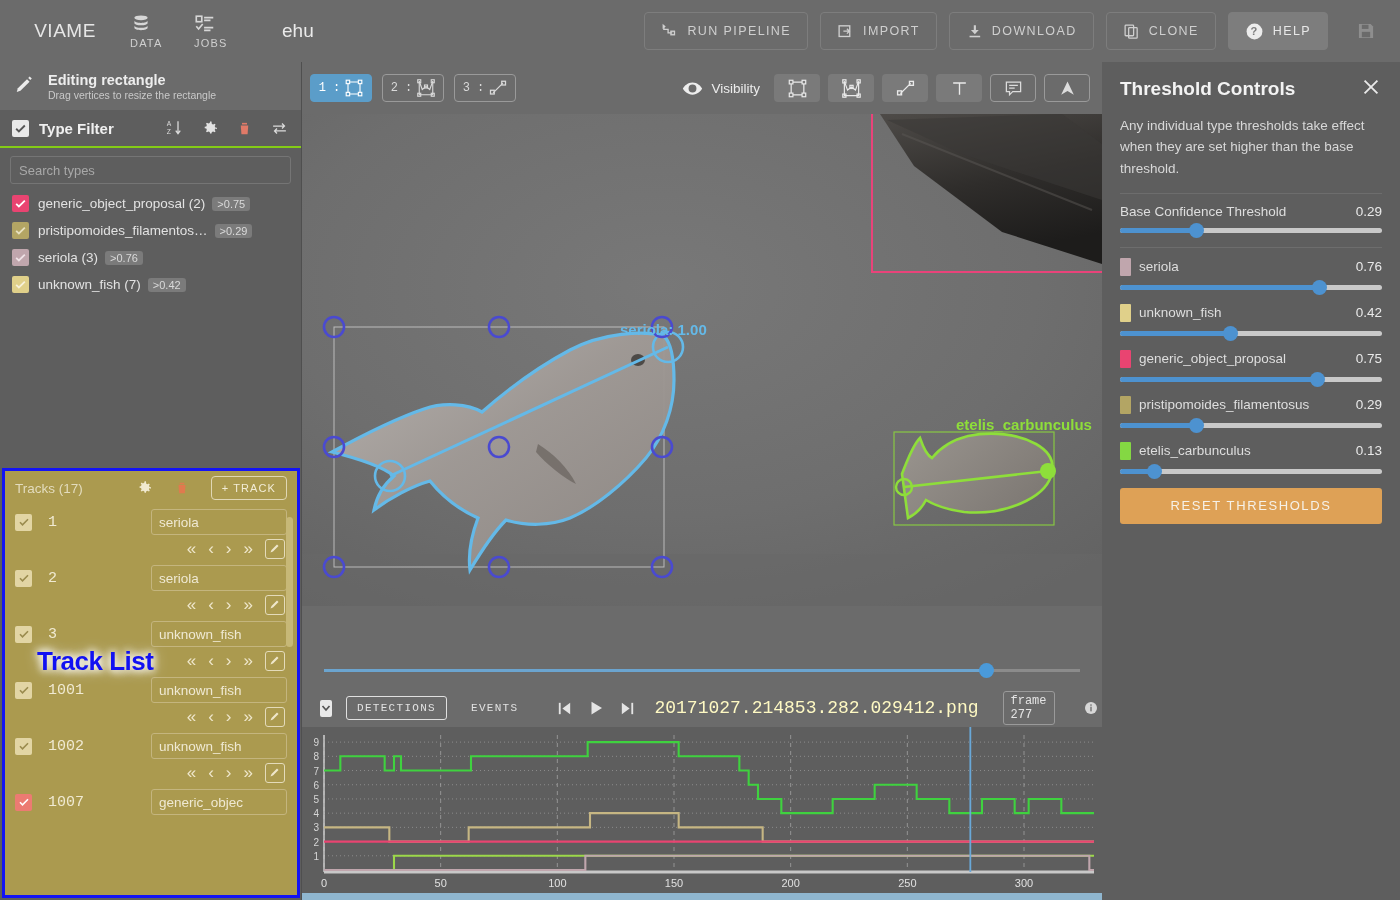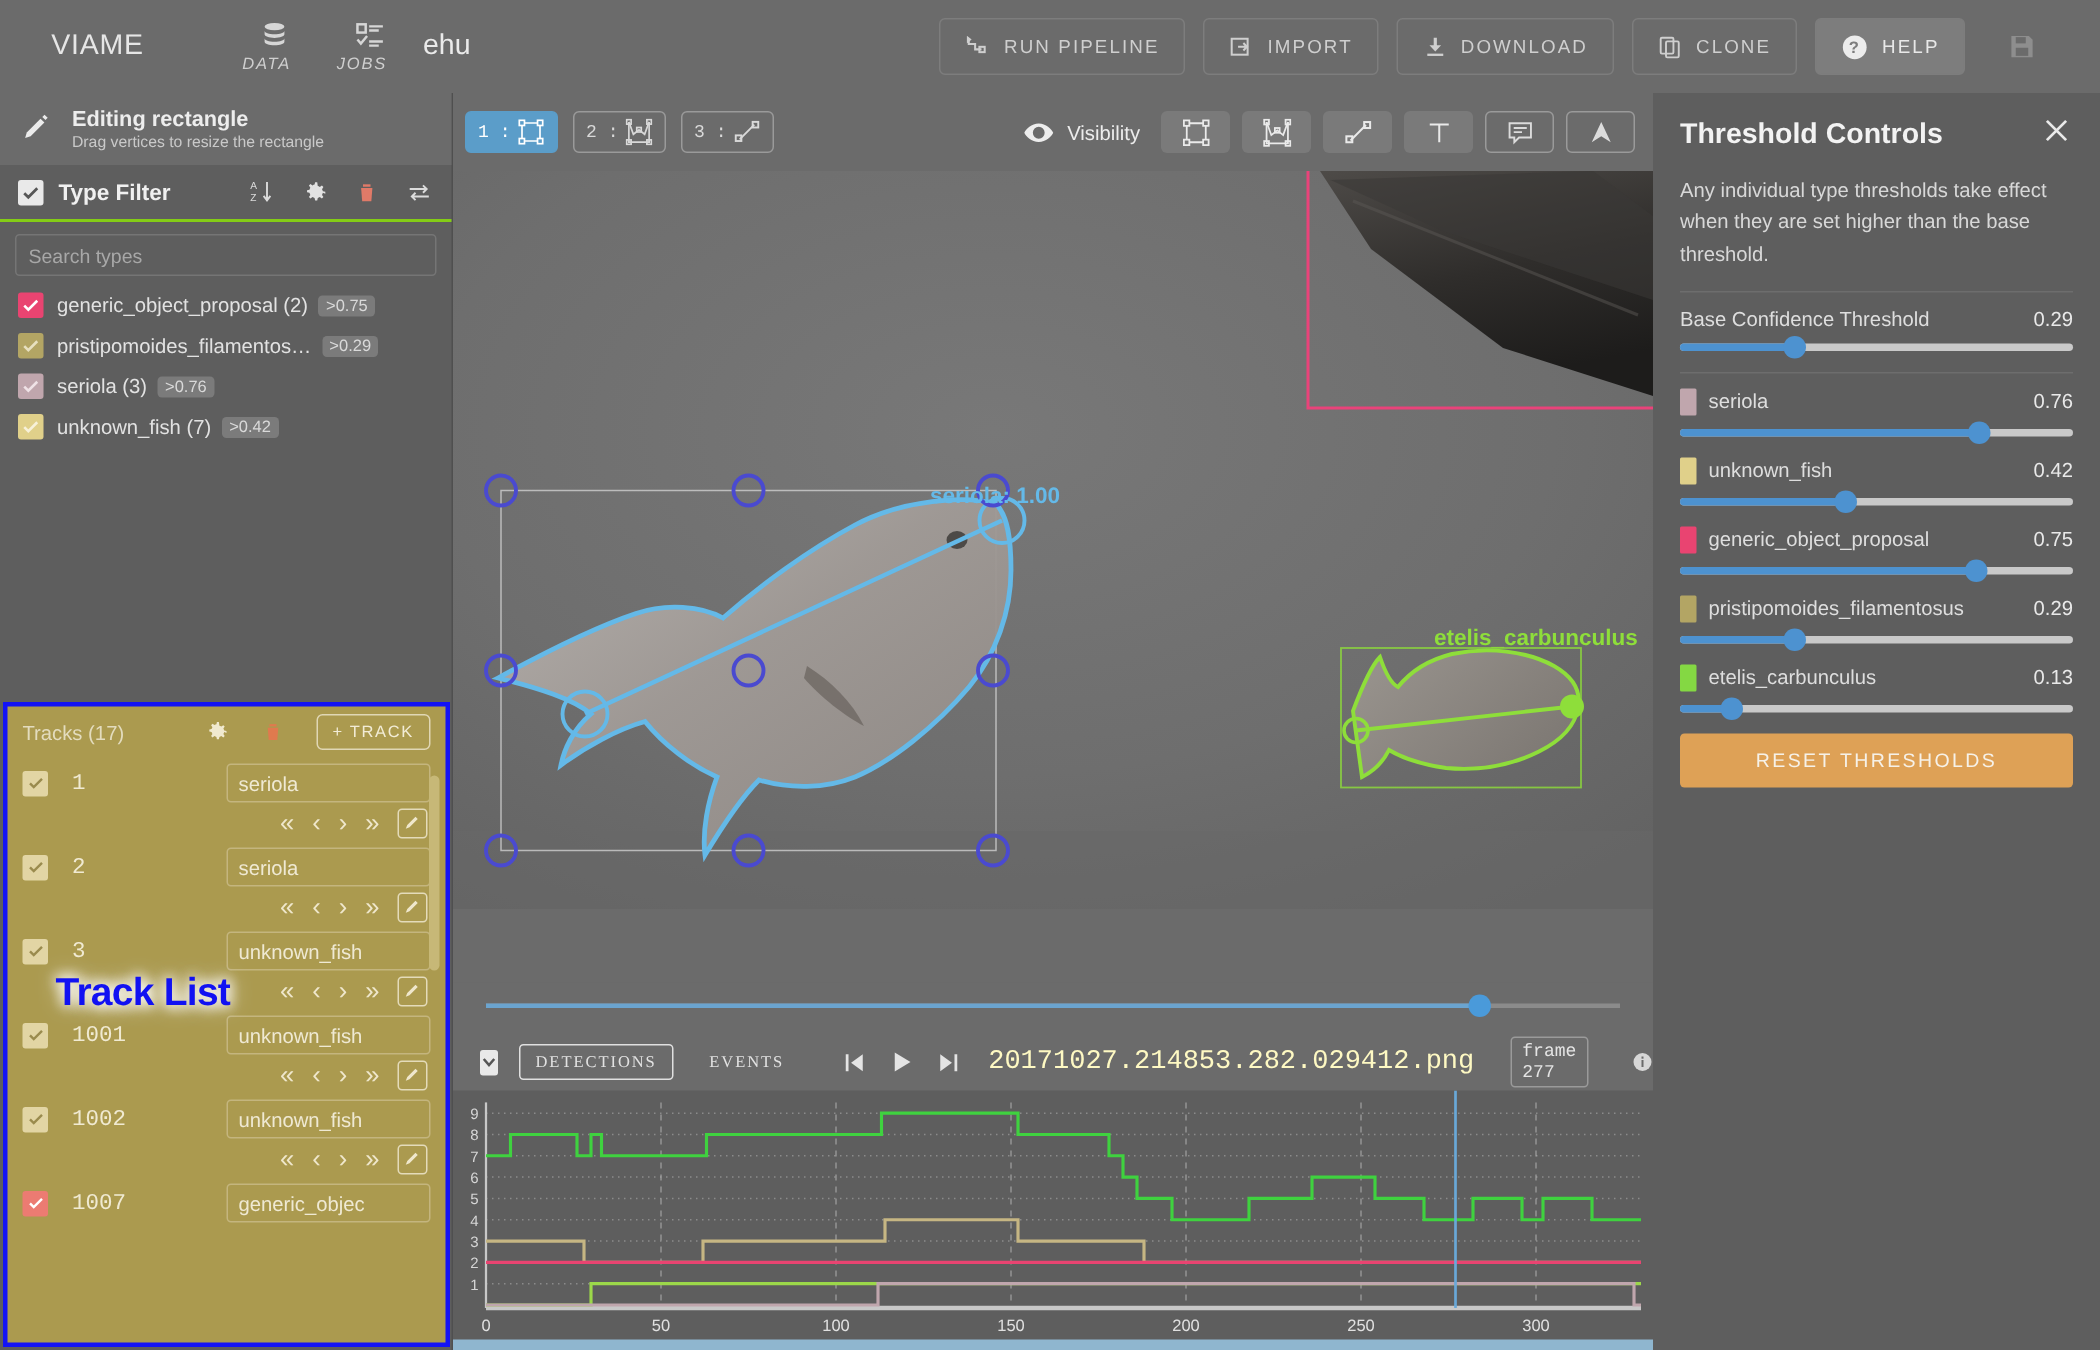--- a/index.html
+++ b/index.html
@@ -11,24 +11,24 @@
     -webkit-font-smoothing: antialiased;
   }
   #app{ position:relative; width:1400px; height:900px; }
 
   
   .topbar{
     position:absolute; left:0; top:0; width:1400px; height:62px;
     background:#6b6b6b; display:flex; align-items:center;
   }
   .brand{ width:130px; text-align:center; font-size:19px; color:#e6e6e6; letter-spacing:.5px;}
-  .navbtn{ width:64px; display:flex; flex-direction:column; align-items:flex-end; justify-content:center; gap:2px; color:#cfcfcf;font-style:italic;}
+  .navbtn{ width:64px; display:flex; flex-direction:column; align-items:flex-start; justify-content:center; gap:2px; color:#cfcfcf;}
   .navbtn .lbl{ font-size:11px; letter-spacing:1.2px; }
   .projname{ margin-left:24px; font-size:19px; color:#eaeaea; }
-  .topactions{ margin-left:auto; display:flex; align-items:center; gap:12px; padding-right:26px;}
+  .topactions{ margin-left:auto; display:flex; align-items:center; gap:12px; padding-right:8px;}
   .tbtn{
     display:flex; align-items:center; gap:9px; height:38px; padding:0 16px;
     border:1px solid #7d7d7d; border-radius:4px; color:#cfcfcf;
     font-size:12.5px; letter-spacing:1.4px; background:transparent; white-space:nowrap;
   }
   .tbtn.solid{ background:#7d7d7d; border-color:#7d7d7d; color:#e8e8e8; }
   .tbtn.plain{ border:none; }
   .icon{ display:inline-flex; align-items:center; justify-content:center; }
 
   
@@ -124,21 +124,21 @@
 
   
   .playbar{ position:absolute; left:302px; top:655px; width:800px; height:72px; background:#6b6b6b;}
   .seek{ position:absolute; left:22px; top:14px; width:756px; height:3px; background:#8b8b8b;}
   .seek .fill{ position:absolute; left:0; top:0; height:3px; width:663px; background:#6ba4cf;}
   .seek .knob{ position:absolute; left:655px; top:-6px; width:15px; height:15px; border-radius:50%; background:#4a9ada;}
   .pb-row{ position:absolute; left:0; top:34px; width:800px; height:38px; display:flex; align-items:center; padding:0 18px; gap:14px;}
   .pb-chk{ width:17px; height:17px; border-radius:2px; background:#e9e9e9; display:inline-flex; align-items:center; justify-content:center;}
   .pb-tab{
     height:24px; padding:0 10px; border-radius:3px; font-size:11px; letter-spacing:1.3px;
-    display:flex; align-items:center; color:#e2e2e2; font-family:Liberation Serif, serif;
+    display:flex; align-items:center; color:#e2e2e2; font-family:Liberation Mono, monospace;
   }
   .pb-tab.on{ border:1px solid #e0e0e0;}
   .pb-transport{ display:flex; align-items:center; gap:14px; margin-left:14px; color:#e4e4e4;}
   .pb-fname{ margin-left:4px; font-size:18px; color:#fef9c3; font-family:"Liberation Mono", monospace;}
   .pb-frame{
     margin-left:10px; border:1px solid #9a9a9a; border-radius:3px; padding:2px 7px;
     font-size:12px; color:#e4e4e4; font-family:"Liberation Mono", monospace;
   }
   .pb-right{ margin-left:auto; display:flex; align-items:center; gap:16px;}
 

